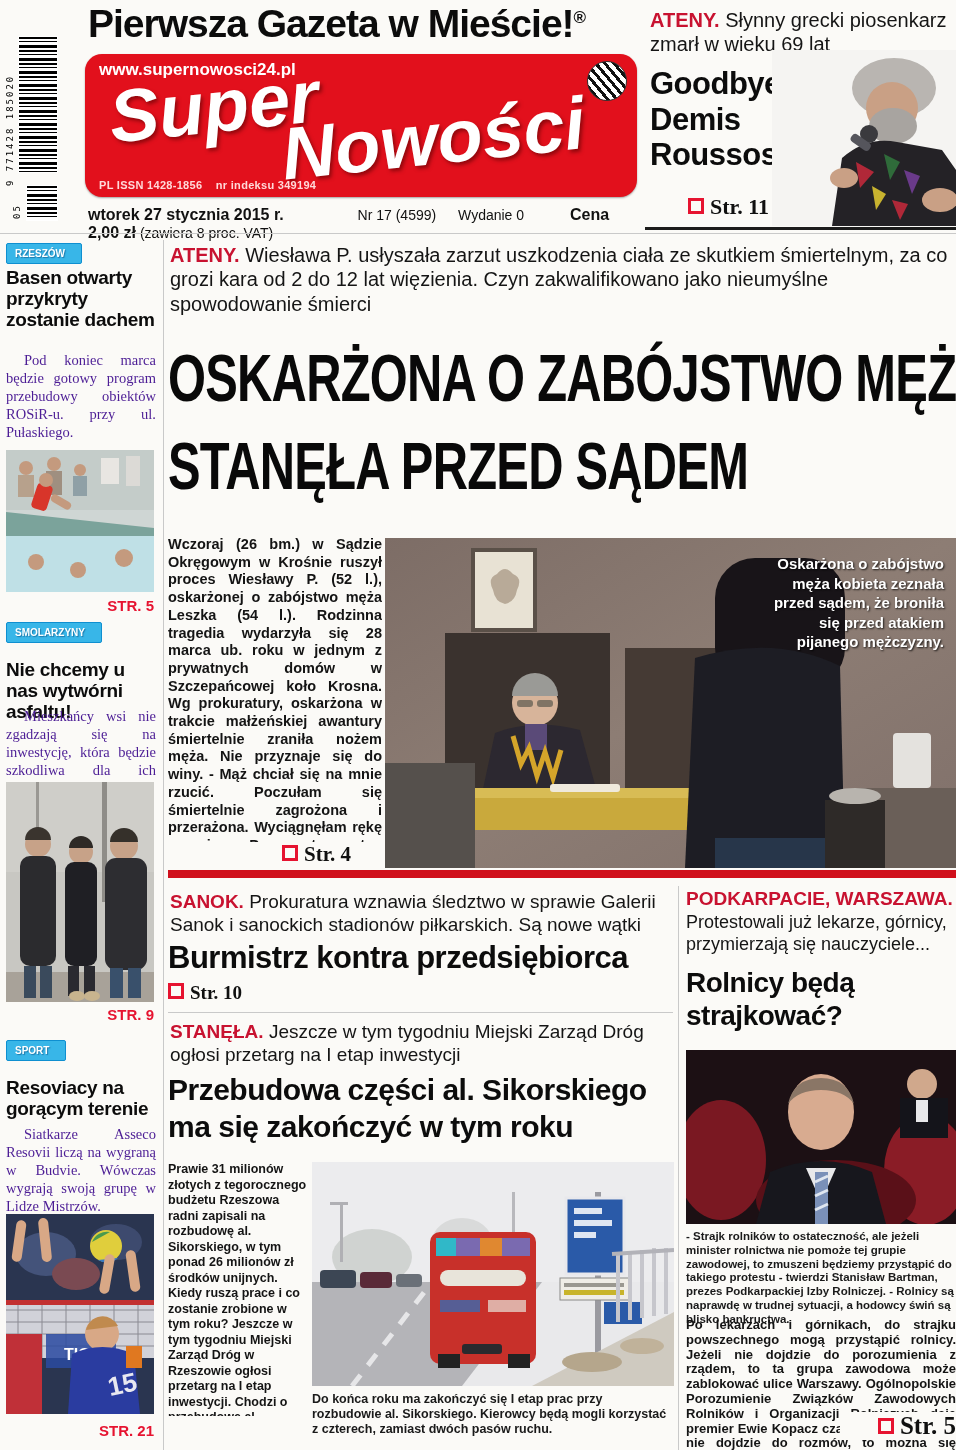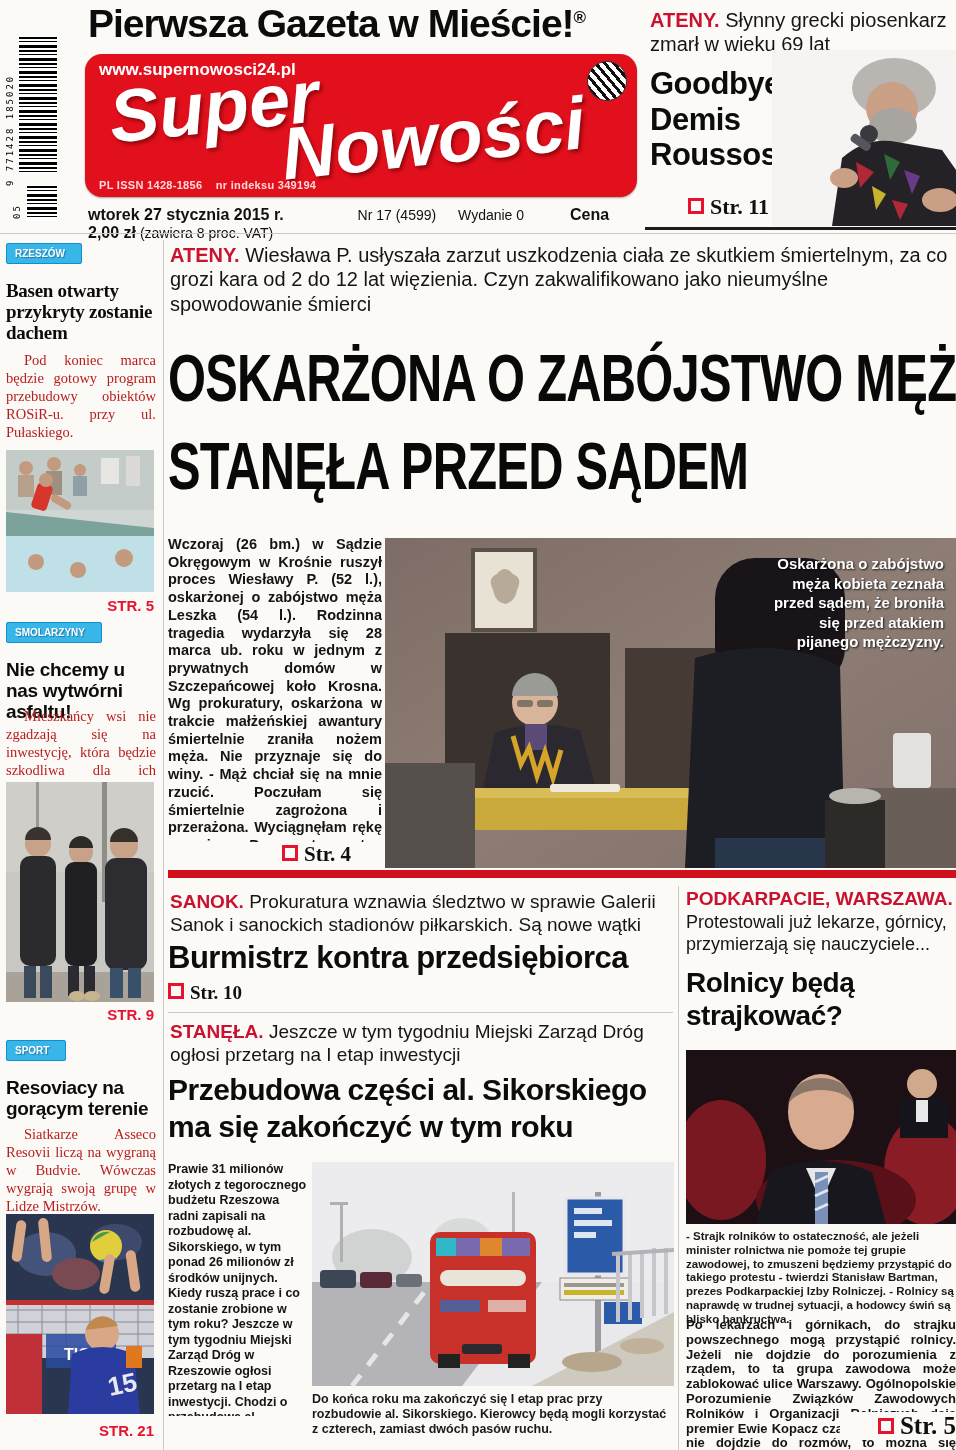--- a/index.html
+++ b/index.html
@@ -38,21 +38,21 @@
   .pref .sq{display:inline-block;width:10px;height:10px;border:3px solid #e61330;
             margin-right:6px;vertical-align:baseline;}
   .strref{color:#e61330;font-weight:bold;font-size:15px;text-align:right;}
 
   
   .tagbox{display:inline-block;background:#38b6e8;border:1px solid #0f8fd0;border-radius:2px;
           color:#fff;font-weight:bold;font-size:10px;padding:4px 16px 4px 8px;
           text-shadow:1px 1px 1px rgba(0,60,110,.5);}
   .side-h{font-weight:bold;font-size:19px;line-height:1.1;letter-spacing:-.3px;color:#0c0c0c;}
   .side-t{font-family:"Liberation Serif",serif;font-size:14.5px;line-height:1.24;
-          text-align:justify;color:#b91c1c;}
+          text-align:justify;color:#4c1d95;}
   .side-t .ind{display:inline-block;width:18px;}
   .photo{overflow:hidden;background:#15803d;}
   .photo svg{display:block;}
 
   .vrule{background:#c9c9c9;width:1px;}
   .hrule{background:#c9c9c9;height:1px;}
   .redbar{background:#d0101c;}
   .caption-on-photo{color:#fff;font-weight:bold;font-size:15px;line-height:1.3;text-align:right;
                     text-shadow:1px 1px 2px rgba(0,0,0,.8);}
   .photo-cap{font-weight:bold;font-size:12.5px;line-height:1.2;color:#1a1a1a;}
@@ -114,21 +114,21 @@
   </div>
   <div class="abs pref" style="left:688px;top:194px;font-size:22px;">
     <span class="sq"></span><span>Str. 11</span>
   </div>
   <div class="abs" style="left:645px;top:227px;width:311px;height:3px;background:#1c1c1c;"></div>
   <div class="abs hrule" style="left:0;top:233px;width:956px;"></div>
 
   <div class="abs vrule" style="left:163px;top:240px;height:1210px;"></div>
 
   <div class="abs" style="left:6px;top:243px;"><span class="tagbox">RZESZÓW</span></div>
-  <div class="abs side-h" style="left:6px;top:281px;width:152px;font-family:Liberation Serif, serif;">Basen otwarty przykryty zostanie dachem</div>
+  <div class="abs side-h" style="left:6px;top:268px;width:152px;">Basen otwarty przykryty zostanie dachem</div>
   <div class="abs side-t" style="left:6px;top:352px;width:150px;"><span class="ind"></span><span>Pod koniec marca będzie gotowy program przebudowy obiektów ROSiR-u. przy ul. Pułaskiego.</span></div>
   <div class="abs photo" style="left:6px;top:450px;width:148px;height:142px;">
     <svg width="148" height="142" viewBox="0 0 148 142">
       <rect width="148" height="142" fill="#cfd6d4"></rect>
       <rect x="0" y="0" width="148" height="60" fill="#c4ccc9"></rect>
       <rect x="95" y="8" width="18" height="26" fill="#e8e6e2"></rect>
       <rect x="120" y="6" width="14" height="30" fill="#dcdad6"></rect>
       <circle cx="20" cy="18" r="7" fill="#c49a7e"></circle>
         <rect x="12" y="25" width="16" height="22" fill="#b7a18c"></rect>
       <circle cx="48" cy="14" r="7" fill="#c49a7e"></circle>

